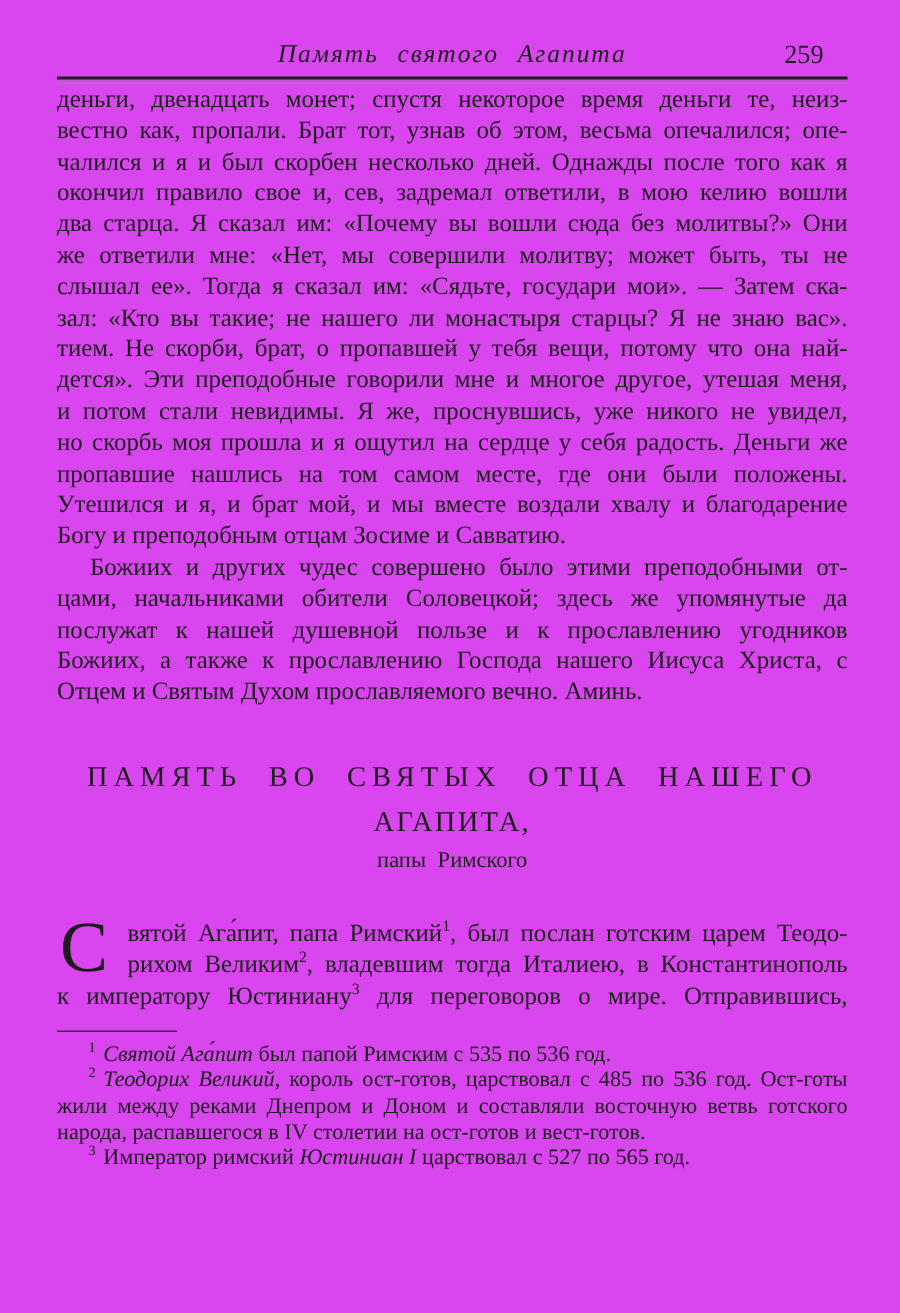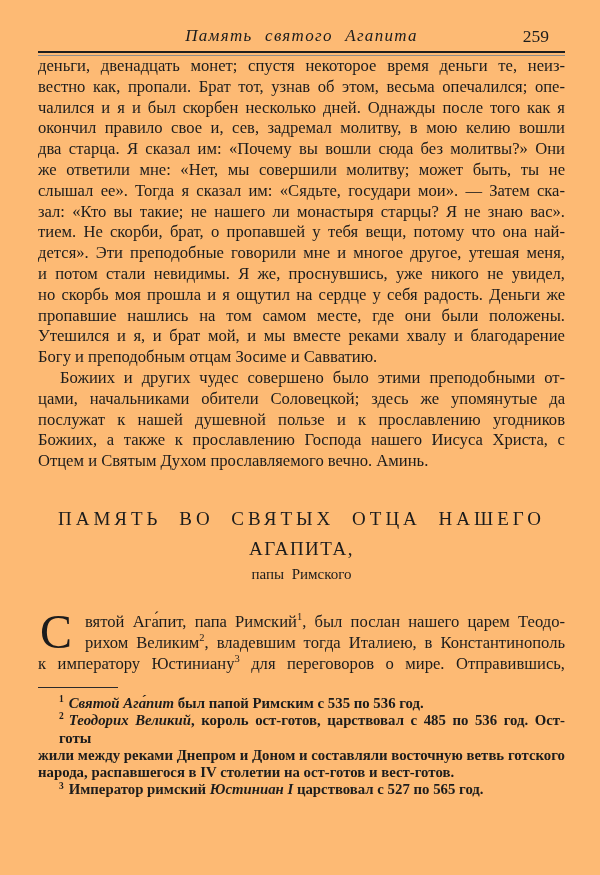--- a/index.html
+++ b/index.html
@@ -1,20 +1,20 @@
 <!DOCTYPE html>
 <html lang="ru"><head>
 <meta charset="utf-8">
 <style>
   html, body { margin: 0; padding: 0; background: #e8e8e8; }
   .page {
     position: relative;
     width: 600px; height: 875px;
     margin: 0 auto;
-    background: #fdba74;
+    background: #d946ef;
     color: #1c1c1c;
     font-family: "Liberation Serif", "DejaVu Serif", serif;
     overflow: hidden;
     box-sizing: border-box;
     padding: 26px 35px 0 38px;
   }
   
   .running-header {
     position: relative;
     text-align: center;
@@ -48,21 +48,21 @@
   
   .intro { position: relative; margin-top: 28px; font-size: 16.6px; line-height: 21px; }
   .dropcap {
     position: absolute; left: 2px; top: 2px;
     font-size: 48px; line-height: 37px; font-weight: normal;
   }
   .cap-indent { padding-left: 47px; }
   sup.fnref { font-size: 10.5px; line-height: 0; vertical-align: super; }
   
   .fn-rule { margin-top: 13px; width: 80px; border-top: 1.8px solid #2a2a2a; height: 0; }
-  .footnotes { margin-top: 7px; font-size: 14.8px; line-height: 17.3px; font-weight: bold; }
+  .footnotes { margin-top: 7px; font-size: 14.8px; line-height: 17.3px; }
   .fn-line { text-align: justify; text-align-last: justify; }
   .fn-line.fn-last { text-align-last: left; }
   .fn-first { padding-left: 21px; }
   .footnotes sup { font-size: 9.5px; line-height: 0; vertical-align: super; margin-right: 5px; }
   .fn-italic { font-style: italic; }
 </style>
 </head>
 <body>
 
 <div class="page">
@@ -71,52 +71,52 @@
     <span>Память святого Агапита</span>
     <span class="page-number">259</span>
   </div>
   <div class="header-rule"></div>
 
   <div class="bodytext para para1">
 
   <div class="line">деньги, двенадцать монет; спустя некоторое время деньги те, неиз-</div>
       <div class="line">вестно как, пропали. Брат тот, узнав об этом, весьма опечалился; опе-</div>
       <div class="line">чалился и я и был скорбен несколько дней. Однажды после того как я</div>
-      <div class="line">окончил правило свое и, сев, задремал молитву, в мою келию вошли</div>
+      <div class="line">окончил правило свое и, сев, задремал ответили, в мою келию вошли</div>
       <div class="line">два старца. Я сказал им: «Почему вы вошли сюда без молитвы?» Они</div>
       <div class="line">же ответили мне: «Нет, мы совершили молитву; может быть, ты не</div>
       <div class="line">слышал ее». Тогда я сказал им: «Сядьте, государи мои». — Затем ска-</div>
       <div class="line">зал: «Кто вы такие; не нашего ли монастыря старцы? Я не знаю вас».</div>
       <div class="line">тием. Не скорби, брат, о пропавшей у тебя вещи, потому что она най-</div>
       <div class="line">дется». Эти преподобные говорили мне и многое другое, утешая меня,</div>
       <div class="line">и потом стали невидимы. Я же, проснувшись, уже никого не увидел,</div>
       <div class="line">но скорбь моя прошла и я ощутил на сердце у себя радость. Деньги же</div>
       <div class="line">пропавшие нашлись на том самом месте, где они были положены.</div>
-      <div class="line">Утешился и я, и брат мой, и мы вместе реками хвалу и благодарение</div>
+      <div class="line">Утешился и я, и брат мой, и мы вместе воздали хвалу и благодарение</div>
       <div class="line">Богу и преподобным отцам Зосиме и Савватию.</div>
     </div>
 
   <div class="bodytext para para2" style="margin-top:0">
 
   <div class="line">Божиих и других чудес совершено было этими преподобными от-</div>
       <div class="line">цами, начальниками обители Соловецкой; здесь же упомянутые да</div>
       <div class="line">послужат к нашей душевной пользе и к прославлению угодников</div>
       <div class="line">Божиих, а также к прославлению Господа нашего Иисуса Христа, с</div>
       <div class="line">Отцем и Святым Духом прославляемого вечно. Аминь.</div>
     </div>
 
   <div class="sect">
     <div class="sect-l1">ПАМЯТЬ ВО СВЯТЫХ ОТЦА НАШЕГО</div>
     <div class="sect-l2">АГАПИТА,</div>
     <div class="sect-l3">папы Римского</div>
   </div>
 
   <div class="intro">
     <span class="dropcap">С</span>
-    <div class="line cap-indent"><span>вятой Ага́пит, папа Римский</span><sup class="fnref">1</sup><span>, был послан нашего царем Теодо-</span></div>
+    <div class="line cap-indent"><span>вятой Ага́пит, папа Римский</span><sup class="fnref">1</sup><span>, был послан готским царем Теодо-</span></div>
     <div class="line cap-indent"><span>рихом Великим</span><sup class="fnref">2</sup><span>, владевшим тогда Италиею, в Константинополь</span></div>
     <div class="line" style="text-align-last:justify"><span>к императору Юстиниану</span><sup class="fnref">3</sup><span> для переговоров о мире. Отправившись,</span></div>
   </div>
 
   <div class="fn-rule"></div>
 
   <div class="footnotes">
     <div class="fn-line fn-last fn-first"><sup>1</sup><span class="fn-italic">Святой Ага́пит</span><span> был папой Римским с 535 по 536 год.</span></div>
 
     <div class="fn-line fn-first"><sup>2</sup><span class="fn-italic">Теодорих Великий</span><span>, король ост-готов, царствовал с 485 по 536 год. Ост-готы</span></div>

